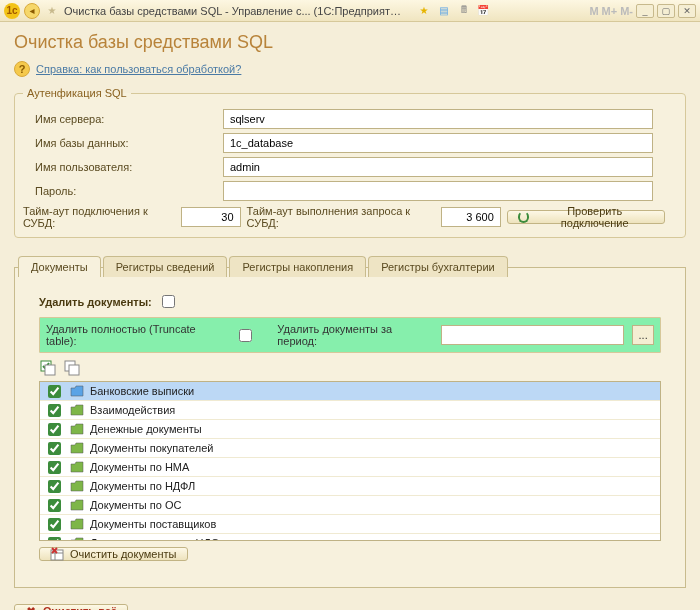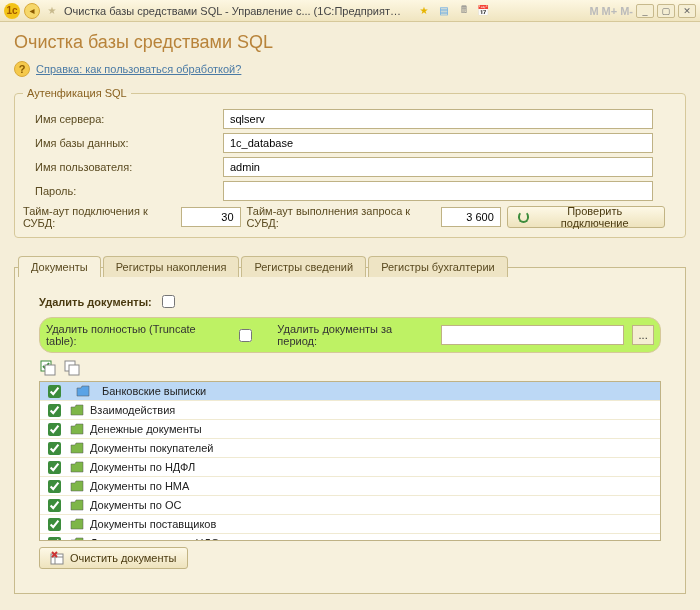--- a/index.html
+++ b/index.html
@@ -54,21 +54,21 @@
   .form-row { display: flex; align-items: center; margin: 4px 12px; gap: 8px; }
   .form-row label { width: 180px; color: #5a4a20; }
   .form-row input[type=text], .form-row input[type=password] {
     flex: 1; height: 20px; border: 1px solid #bfb285;
     padding: 0 6px; font-size: 11px; background: #fff;
   }
   .timeout-row { display: flex; align-items: center; gap: 6px; margin-top: 4px; }
   .timeout-row label { color: #5a4a20; }
   .num-input { width: 60px; height: 20px; border: 1px solid #bfb285; text-align: right; padding: 0 6px; font-size: 11px; background: #fff; }
   .btn {
-    height: 22px; border: 1px solid #c2b484;
+    height: 14px; border: 1px solid #c2b484;
     background: linear-gradient(#fdf8e6, #eee3bd);
     padding: 0 10px; font-size: 11px; color: #4a3a10;
     border-radius: 3px; display: inline-flex; align-items: center; gap: 6px;
     cursor: pointer;
   }
   .btn .refresh {
     width: 12px; height: 12px; border: 2px solid #3c8c3c; border-top-color: transparent; border-radius: 50%;
     display: inline-block;
   }
 
@@ -86,40 +86,40 @@
   .tab.active { background: #f7f1dd; font-weight: normal; }
   .tabbody {
     border: 1px solid #c8bb8d; border-top: none;
     background: #f7f1dd; padding: 24px;
   }
 
   .row-inline { display: flex; align-items: center; gap: 6px; margin-bottom: 6px; }
   .row-inline .bold { font-weight: bold; color: #4a3a10; }
 
   .optline {
-    border: 1px solid #d6c89a; border-radius: 13px;
-    padding: 5px 6px; background: #bef264;
+    border: 1px solid #d6c89a; border-radius: 1px;
+    padding: 5px 6px; background: #86efac;
     display: flex; align-items: center; gap: 8px; margin-bottom: 6px;
   }
   .period-input { flex: 1; height: 20px; border: 1px solid #bfb285; background: #fff; }
   .period-btn { width: 22px; height: 20px; border: 1px solid #bfb285; background: #f5eed3; display: inline-flex; align-items: center; justify-content: center; cursor: pointer; }
 
   .mini-toolbar { display: flex; gap: 6px; margin: 4px 0 4px 0; }
   .mini-btn { width: 18px; height: 18px; display: inline-flex; align-items: center; justify-content: center; cursor: pointer; }
   .mini-btn svg { width: 16px; height: 16px; }
 
   .listbox {
     border: 1px solid #bfb285; background: #fff;
     height: 160px; overflow-y: scroll;
   }
   .list-row {
     display: flex; align-items: center; height: 19px;
     padding: 0 4px; gap: 6px; border-bottom: 1px solid #f0ead2;
   }
-  .list-row.selected { background: #bcd8f5; gap: 12px; }
+  .list-row.selected { background: #bcd8f5; }
   .list-row input[type=checkbox] { width: 13px; height: 13px; accent-color: #3c8c3c; }
   .folder-icon {
     width: 14px; height: 12px;
     display: inline-flex; align-items: center; justify-content: center;
   }
   .folder-icon svg { width: 14px; height: 12px; }
   .list-label { color: #222; }
 
   .clear-docs { margin-top: 6px; display: inline-flex; }
   .clear-docs .btn .del-icon {
@@ -195,22 +195,22 @@
       <button class="btn">
         <span class="refresh"></span>
         <span>Проверить подключение</span>
       </button>
     </div>
   </fieldset>
 
   <div class="tabs">
     <div class="tabstrip">
       <div class="tab active">Документы</div>
+      <div class="tab">Регистры сведений</div>
       <div class="tab">Регистры накопления</div>
-      <div class="tab">Регистры сведений</div>
       <div class="tab">Регистры бухгалтерии</div>
     </div>
 
     <div class="tabbody">
       <div class="row-inline">
         <span class="bold">Удалить документы:</span>
         <input type="checkbox" style="">
       </div>
 
       <div class="optline">
@@ -275,30 +275,30 @@
             </span>
             <span class="list-label">Документы покупателей</span>
           </div>
           <div class="list-row">
             <input type="checkbox" checked="" style="">
             <span class="folder-icon">
               <svg viewBox="0 0 14 12">
                 <path d="M1 3 L5 3 L6 1 L13 1 L13 11 L1 11 Z" fill="#7eb648" stroke="#555" stroke-width="0.5"></path>
               </svg>
             </span>
+            <span class="list-label">Документы по НМА</span>
+          </div>
+          <div class="list-row">
+            <input type="checkbox" checked="" style="">
+            <span class="folder-icon">
+              <svg viewBox="0 0 14 12">
+                <path d="M1 3 L5 3 L6 1 L13 1 L13 11 L1 11 Z" fill="#7eb648" stroke="#555" stroke-width="0.5"></path>
+              </svg>
+            </span>
             <span class="list-label">Документы по НДФЛ</span>
-          </div>
-          <div class="list-row">
-            <input type="checkbox" checked="" style="">
-            <span class="folder-icon">
-              <svg viewBox="0 0 14 12">
-                <path d="M1 3 L5 3 L6 1 L13 1 L13 11 L1 11 Z" fill="#7eb648" stroke="#555" stroke-width="0.5"></path>
-              </svg>
-            </span>
-            <span class="list-label">Документы по НМА</span>
           </div>
           <div class="list-row">
             <input type="checkbox" checked="" style="">
             <span class="folder-icon">
               <svg viewBox="0 0 14 12">
                 <path d="M1 3 L5 3 L6 1 L13 1 L13 11 L1 11 Z" fill="#7eb648" stroke="#555" stroke-width="0.5"></path>
               </svg>
             </span>
             <span class="list-label">Документы по ОС</span>
           </div>

